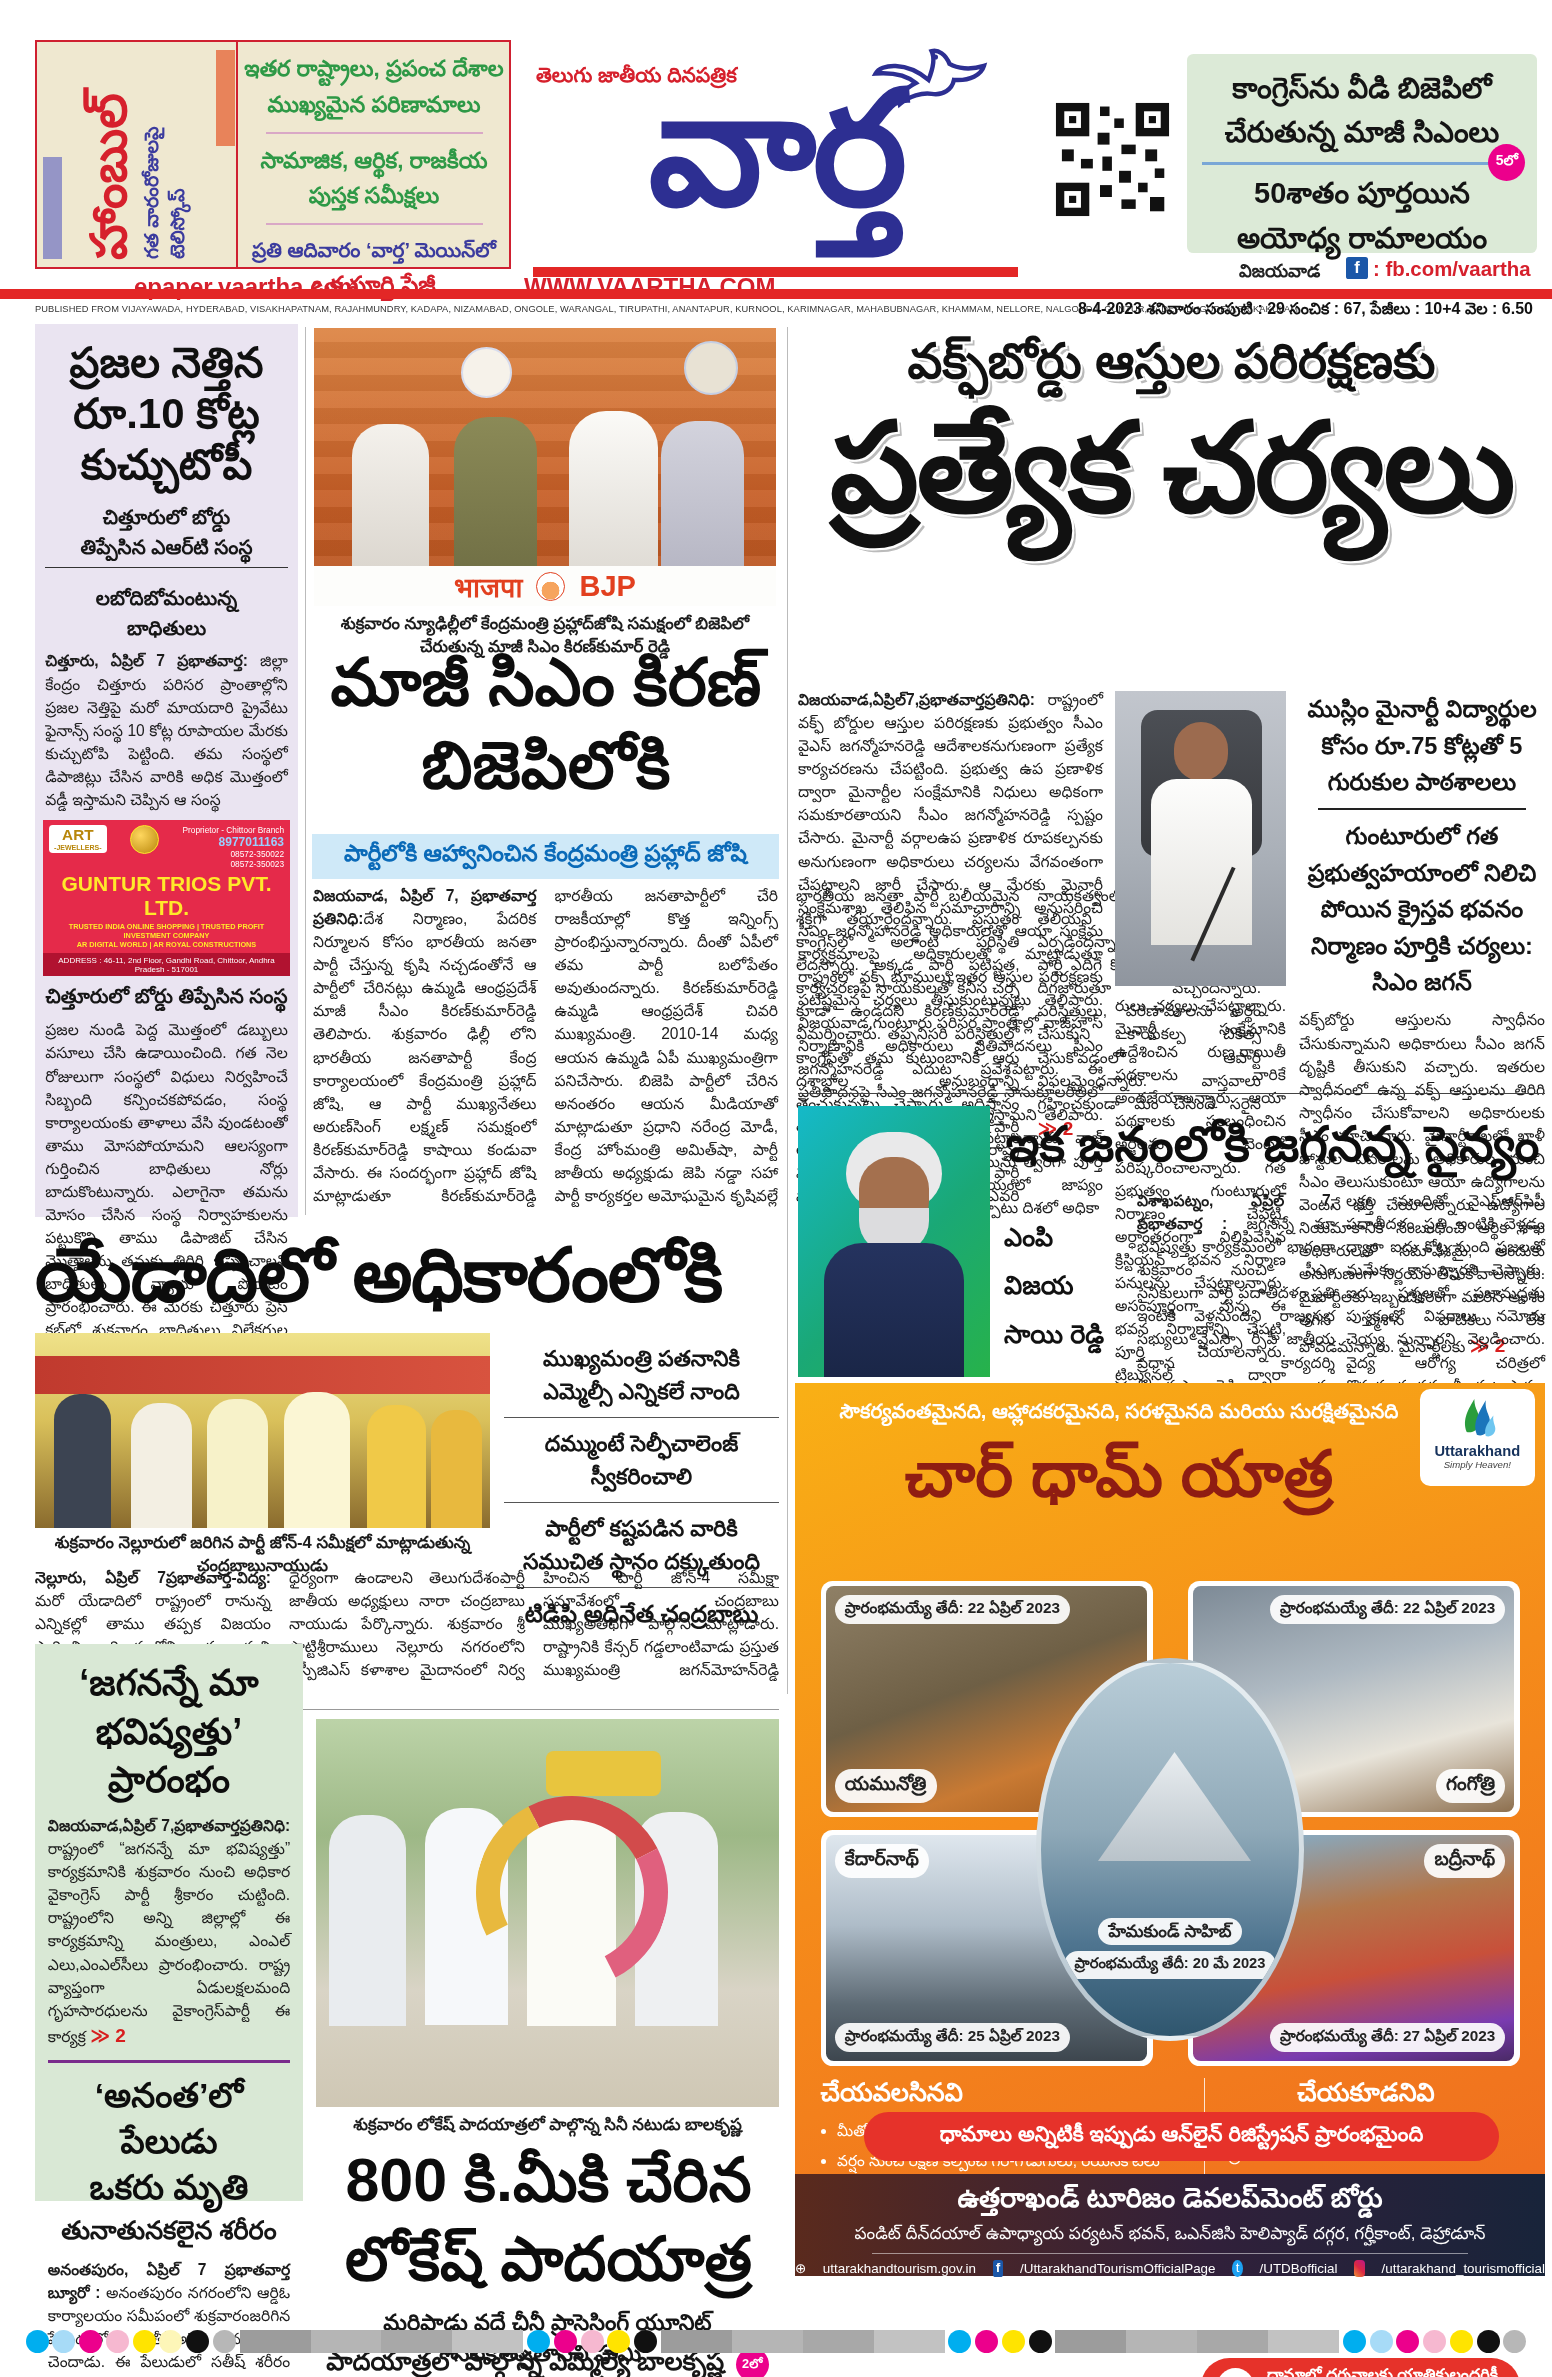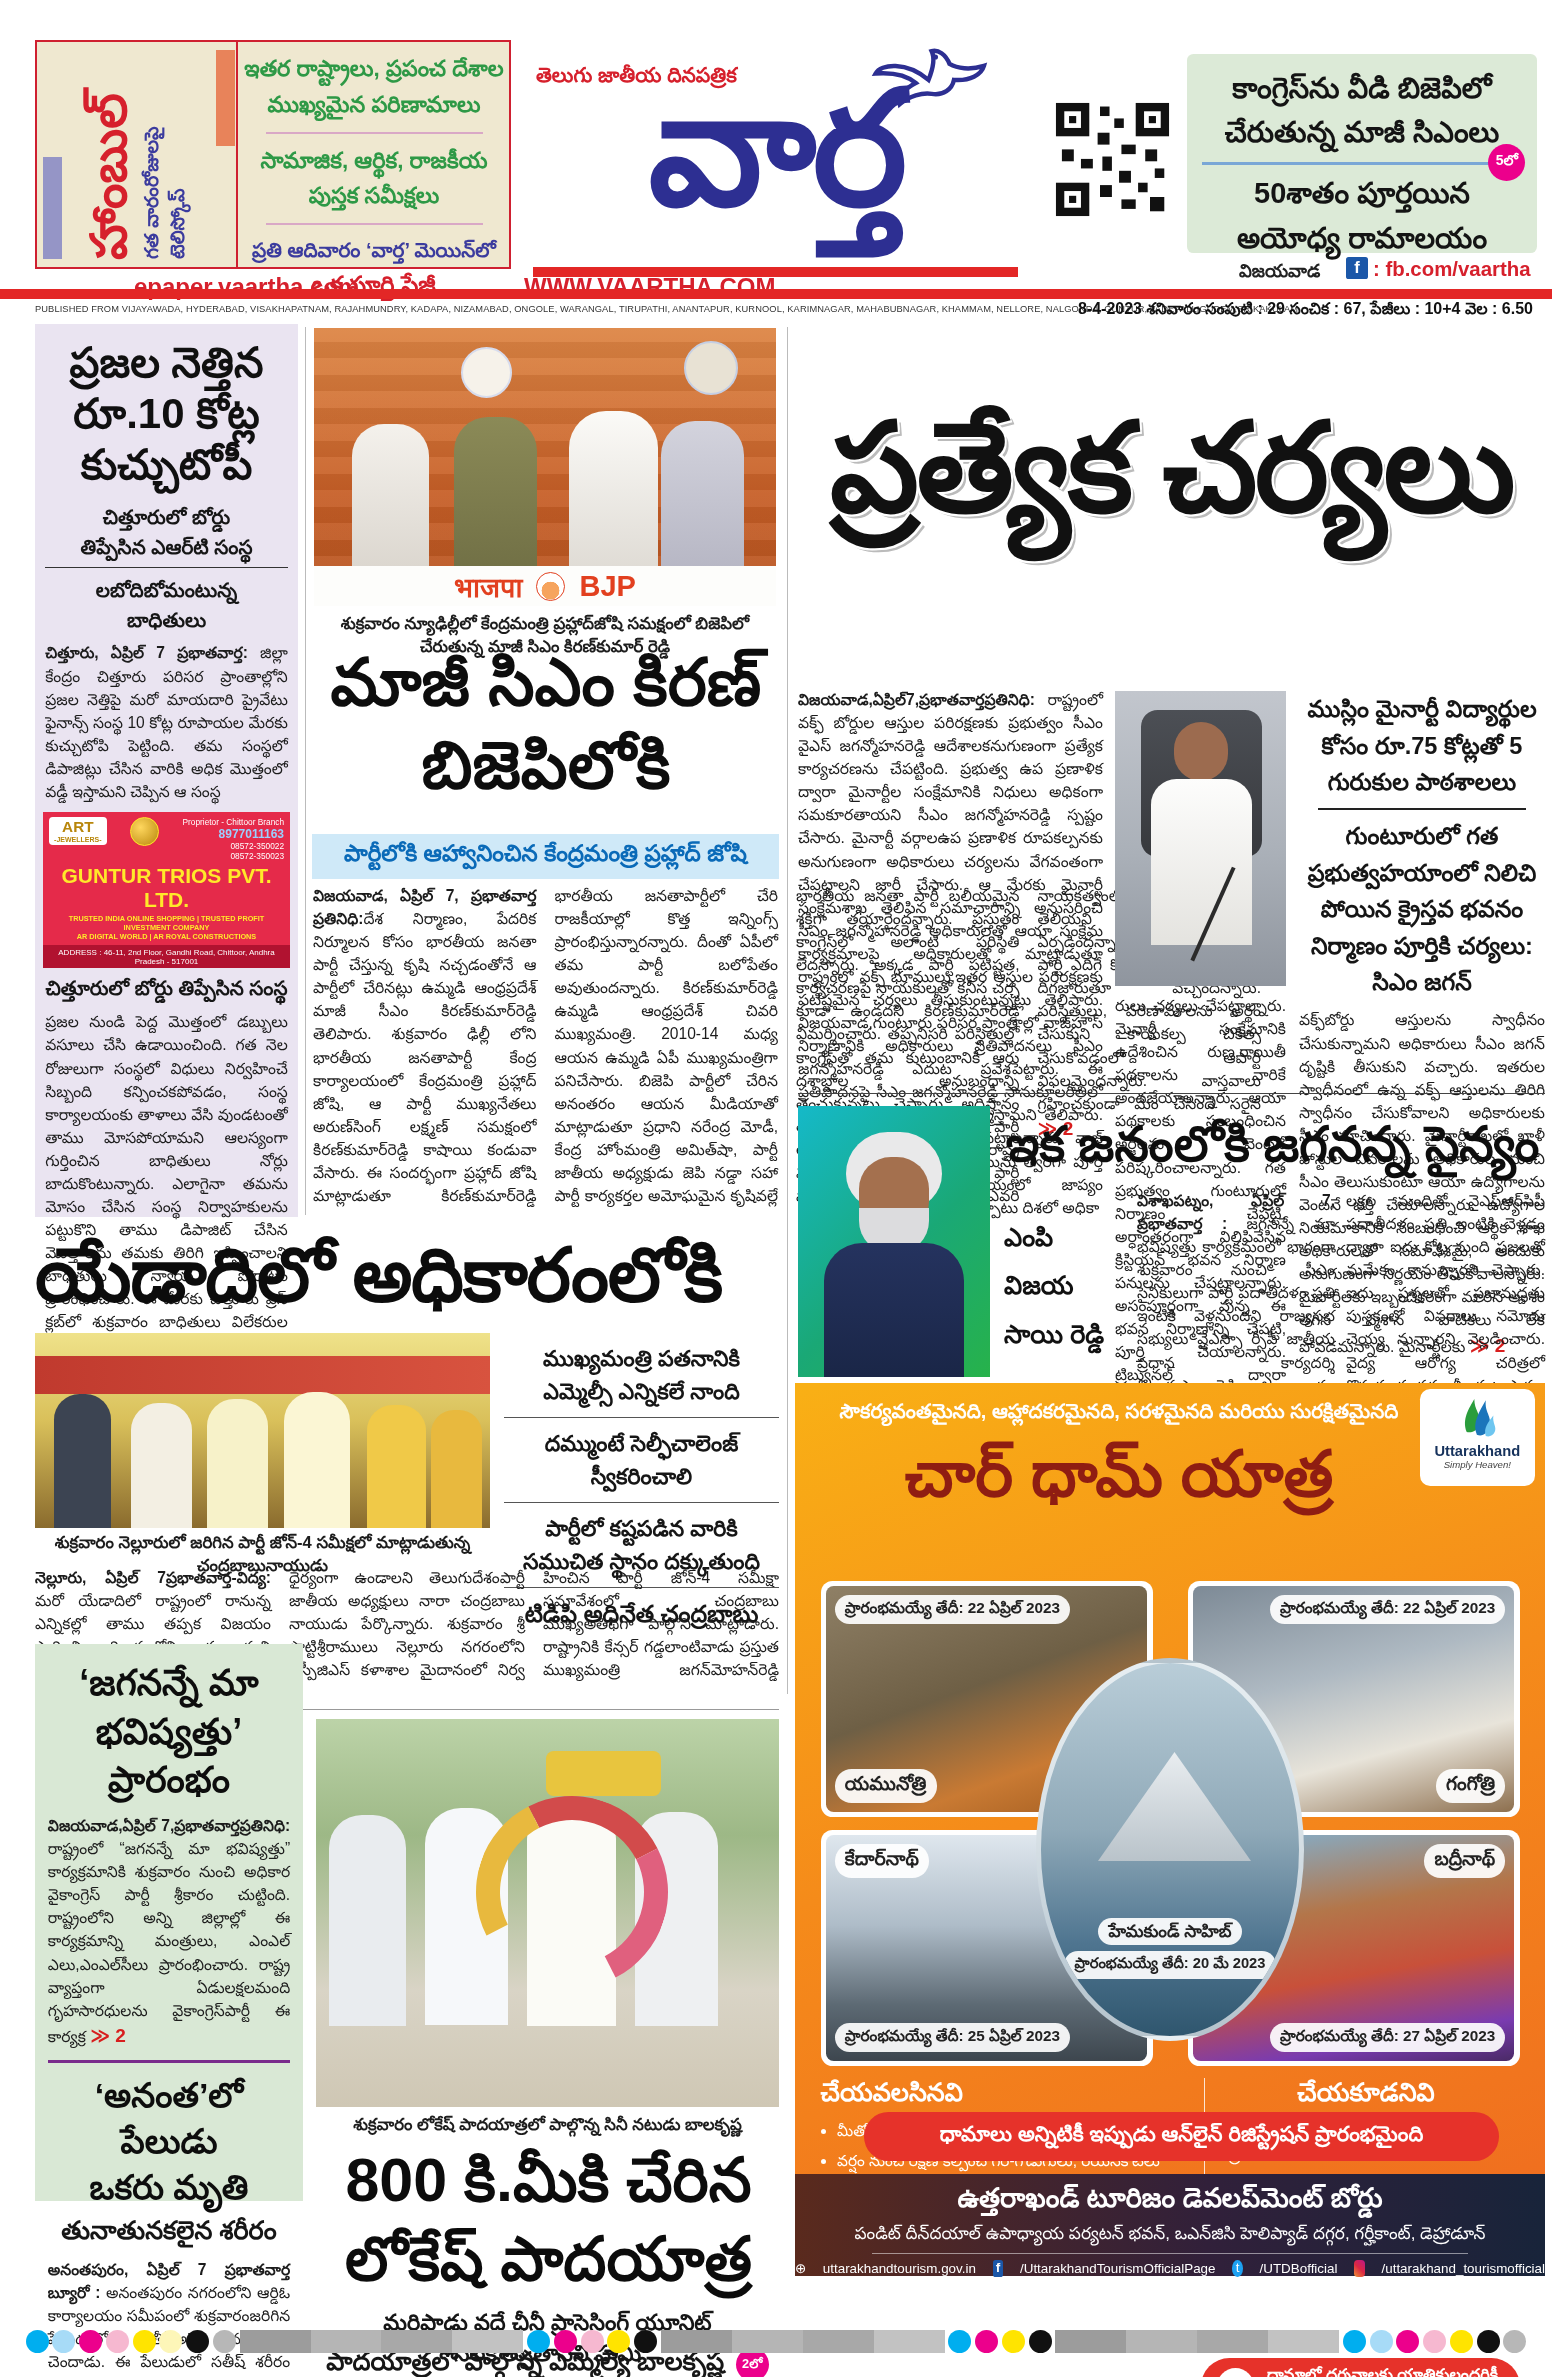--- a/index.html
+++ b/index.html
@@ -139,21 +139,21 @@
 
   <div class="abs lavender" style="left:35px;top:324px;width:263px;height:893px;padding:12.8px 10.2px">
     <div class="x9 c" style="font-size:42px;line-height:1.22;color:#101010">
       <div>ప్రజల నెత్తిన</div>
       <div>రూ.10 కోట్ల</div>
       <div>కుచ్చుటోపీ</div>
     </div>
     <div class="b c" style="font-size:20px;margin-top:11.5px;line-height:1.5">
       <div>చిత్తూరులో బోర్డు</div>
       <div style="border-bottom:1.3px solid #333;padding-bottom:5.1px">తిప్పేసిన ఎఆర్‌టి సంస్థ</div>
-      <div style="margin-top:7px">లబోదిబోమంటున్న</div>
+      <div style="margin-top:15px">లబోదిబోమంటున్న</div>
       <div>బాధితులు</div>
     </div>
     <p class="body-txt" style="margin-top:6.4px"><span class="lead">చిత్తూరు, ఏప్రిల్ 7 ప్రభాతవార్త:</span> <span>జిల్లా కేంద్రం చిత్తూరు పరిసర ప్రాంతాల్లోని ప్రజల నెత్తిపై మరో మాయదారి ప్రైవేటు ఫైనాన్స్ సంస్థ 10 కోట్ల రూపాయల మేరకు కుచ్చుటోపి పెట్టింది. తమ సంస్థలో డిపాజిట్లు చేసిన వారికి అధిక మొత్తంలో వడ్డీ ఇస్తామని చెప్పిన ఆ సంస్థ</span></p>
 
     <div class="arbros" style="margin:9px -2.6px;padding:5.1px 6.4px;position:relative">
       <div style="display:flex;justify-content:space-between;align-items:flex-start">
         <div style="background:#fff;border-radius:3.8px;padding:1.3px 5.1px;color:#b8860b;text-align:center">
           <div style="font-weight:900;font-size:15.3px">ART</div>
           <div style="font-size:7px;font-weight:bold">-JEWELLERS-</div>
         </div>
@@ -196,20 +196,21 @@
     <div>మాజీ సిఎం కిరణ్</div>
     <div>బిజెపిలోకి</div>
   </div>
   <div class="abs strap" style="left:312px;top:834px;width:467px;font-size:23px;padding:6.4px 2.6px">పార్టీలోకి ఆహ్వానించిన కేంద్రమంత్రి ప్రహ్లాద్ జోషి</div>
   <div class="abs cols2" style="left:313px;top:884px;width:465px;height:327px">
     <p class="body-txt"><span class="lead">విజయవాడ, ఏప్రిల్ 7, ప్రభాతవార్త ప్రతినిధి:</span><span>దేశ నిర్మాణం, పేదరిక నిర్మూలన కోసం భారతీయ జనతా పార్టీ చేస్తున్న కృషి నచ్చడంతోనే ఆ పార్టీలో చేరినట్లు ఉమ్మడి ఆంధ్రప్రదేశ్ మాజీ సీఎం కిరణ్‌కుమార్‌రెడ్డి తెలిపారు. శుక్రవారం ఢిల్లీ లోని భారతీయ జనతాపార్టీ కేంద్ర కార్యాలయంలో కేంద్రమంత్రి ప్రహ్లాద్ జోషి, ఆ పార్టీ ముఖ్యనేతలు అరుణ్‌సింగ్ లక్ష్మణ్ సమక్షంలో కిరణ్‌కుమార్‌రెడ్డి కాషాయి కండువా వేసారు. ఈ సందర్భంగా ప్రహ్లాద్ జోషి మాట్లాడుతూ కిరణ్‌కుమార్‌రెడ్డి భారతీయ జనతాపార్టీలో చేరి రాజకీయాల్లో కొత్త ఇన్నింగ్స్ ప్రారంభిస్తున్నారన్నారు. దీంతో ఏపీలో తమ పార్టీ బలోపేతం అవుతుందన్నారు. కిరణ్‌కుమార్‌రెడ్డి ఉమ్మడి ఆంధ్రప్రదేశ్ చివరి ముఖ్యమంత్రి. 2010-14 మధ్య ఆయన ఉమ్మడి ఏపీ ముఖ్యమంత్రిగా పనిచేసారు. బిజెపి పార్టీలో చేరిన అనంతరం ఆయన మీడియాతో మాట్లాడుతూ ప్రధాని నరేంద్ర మోడీ, కేంద్ర హోంమంత్రి అమిత్‌షా, పార్టీ జాతీయ అధ్యక్షుడు జెపి నడ్డా సహా పార్టీ కార్యకర్తల అమోఘమైన కృషివల్లే భారతీయ జనతా పార్టీ బలీయమైన శక్తిగా తయారైందన్నారు. ప్రస్తుతం కాంగ్రెస్‌లో అలాంటి పరిస్థితి లేదన్నారు. అక్కడ పార్టీ పటిష్టత, కార్యచరణపై నాయకులతో కనీస చర్చ కూడా ఉండదని కిరణ్‌కుమార్‌రెడ్డి విమర్శించారు. తప్పనిసరి పరిస్థితుల్లో కాంగ్రెస్‌తో తమ కుటుంబానికి ఆరు దశాబ్దాల అనుబంధాన్ని తెంచుకున్నట్లు చెప్పారు. అధిష్టానం తప్పుడు నిర్ణయాలతో కాంగ్రెస్ పార్టీ అధికారం కోల్పోయిందన్నారు. రాష్ట్ర విభజన తరువాత ఏపీలో పార్టీ నాయకత్వం చెల్లాచెదురైంది. ఎవరి నాయకత్వంలో పనిచేయాలో తెలియని అయోమయం ఏర్పడిందన్నారు. భారతీయ జనత పార్టీ ఎదిగే కొద్ది కాంగ్రెస్ నాయకత్వం దిగజారుతూ వచ్చిందన్నారు. పరిస్థితులు, పరిణామాలను అర్థం చేసుకుని కాయకల్ప చికిత్స చేసుకోవడంలో ఆపార్టీ విఫలమైందన్నారు. వాస్తవాలు గ్రహించకుండా మేం చేసిందే సరైన</span> <span class="jump">≫ 2</span></p>
   </div>
 
   <div class="abs rule-v" style="left:787px;top:327px;height:1367px"></div>
 
+  <div class="abs x9 c outline-head" style="left:798px;top:333px;width:747px;font-size:49px">వక్ఫ్‌బోర్డు ఆస్తుల పరిరక్షణకు</div>
   <div class="abs x9 c outline-head" style="left:798px;top:396px;width:747px;font-size:125px;letter-spacing:-2.6px">ప్రత్యేక చర్యలు</div>
 
   <div class="abs" style="left:798px;top:688px;width:305px">
     <p class="body-txt"><span class="lead">విజయవాడ,ఏప్రిల్7,ప్రభాతవార్తప్రతినిధి:</span> <span>రాష్ట్రంలో వక్ఫ్ బోర్డుల ఆస్తుల పరిరక్షణకు ప్రభుత్వం సీఎం వైఎస్ జగన్మోహనరెడ్డి ఆదేశాలకనుగుణంగా ప్రత్యేక కార్యచరణను చేపట్టింది. ప్రభుత్వ ఉప ప్రణాళిక ద్వారా మైనార్టీల సంక్షేమానికి నిధులు అధికంగా సమకూరతాయని సీఎం జగన్మోహనరెడ్డి స్పష్టం చేసారు. మైనార్టీ వర్గాలఉప ప్రణాళిక రూపకల్పనకు అనుగుణంగా అధికారులు చర్యలను వేగవంతంగా చేపట్టాలని జారీ చేసారు. ఆ మేరకు మైనార్టీ సంక్షేమశాఖ తెలిపిన సమాచారాన్ని అనుసరించి సీఎం జగన్మోహనరెడ్డి అధికారులతో ఆయా సంక్షేమ కార్యక్రమాలపై అధికారులతో మాట్లాడుతూ రాష్ట్రంలో వక్ఫ్ భూములు,ఇతర ఆస్తుల పరిరక్షణకు పటిష్టమైన చర్యలు తీసుకుంటున్నట్లు తెలిపారు. విజయవాడ,గుంటూరు పరిసర ప్రాంతాల్లో వాజ్‌హౌస్ నిర్మాణానికి అధికారులు ప్రతిపాదనలు సీఎం జగన్మోహనరెడ్డి ఎదుట ప్రవేశపెట్టారు. ఈ ప్రతిపాదనపై సీఎం జగన్మోహనరెడ్డి సానుకూలరీతిలో స్పందిస్తూ కచ్చితంగా హౌస్ నిర్మిస్తామని తెలిపారు. ఈ దిశలో అన్ని చర్యలు చేపట్టాలన్నారు. వాజ్ కమిటీలు, వక్ఫ్ కమిటీల ఏర్పాటును త్వరగా పూర్తి చేయాలన్నారు. ఈ విషయంలో జాప్యం ఉండకూడదన్నారు. కమిటీల ఏర్పాటు దిశలో అధికా</span></p>
   </div>
   <div class="abs photo" style="left:1115px;top:691px;width:171px;height:295px;background:linear-gradient(180deg,#c2c6cd 0%,#aab0b8 55%,#8f959e 100%)">
     <div class="abs" style="left:25.5px;top:19px;width:121px;height:147px;border-radius:16.6px;background:linear-gradient(180deg,#4c4f55,#37393d)"></div>
     <div class="abs" style="left:59px;top:31px;width:54px;height:59px;border-radius:27px;background:#9c6b4f"></div>
     <div class="abs" style="left:36px;top:88px;width:101px;height:166px;border-radius:25.5px 25.5px 0 0;background:linear-gradient(180deg,#fdfdfc,#e4e3df)"></div>
     <div class="abs" style="left:96px;top:172px;width:3.8px;height:102px;background:#2b2b2b;transform:rotate(24deg)"></div>

